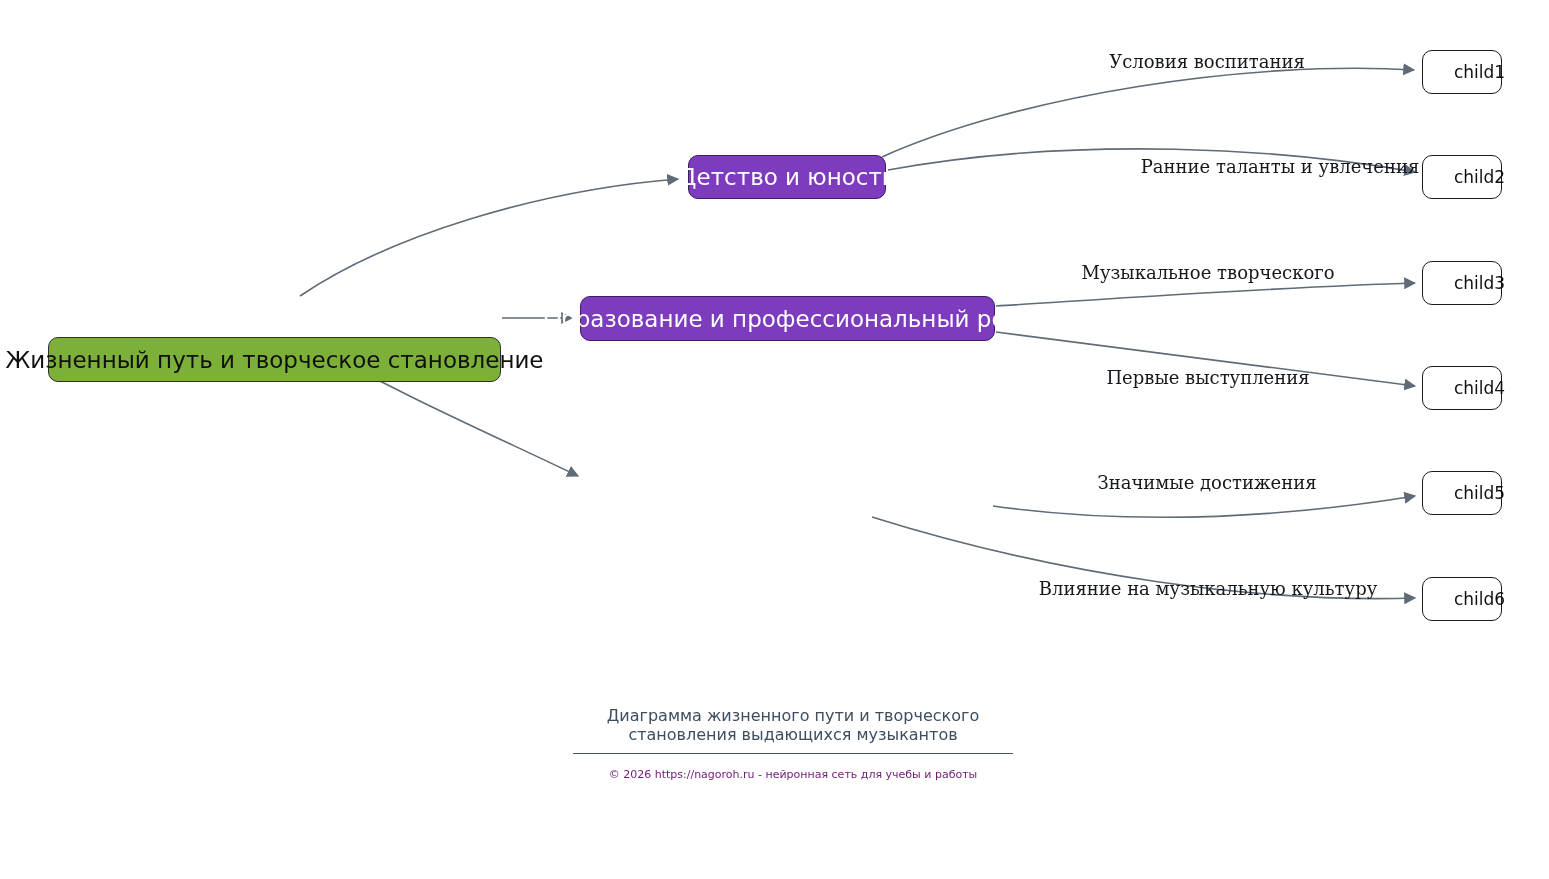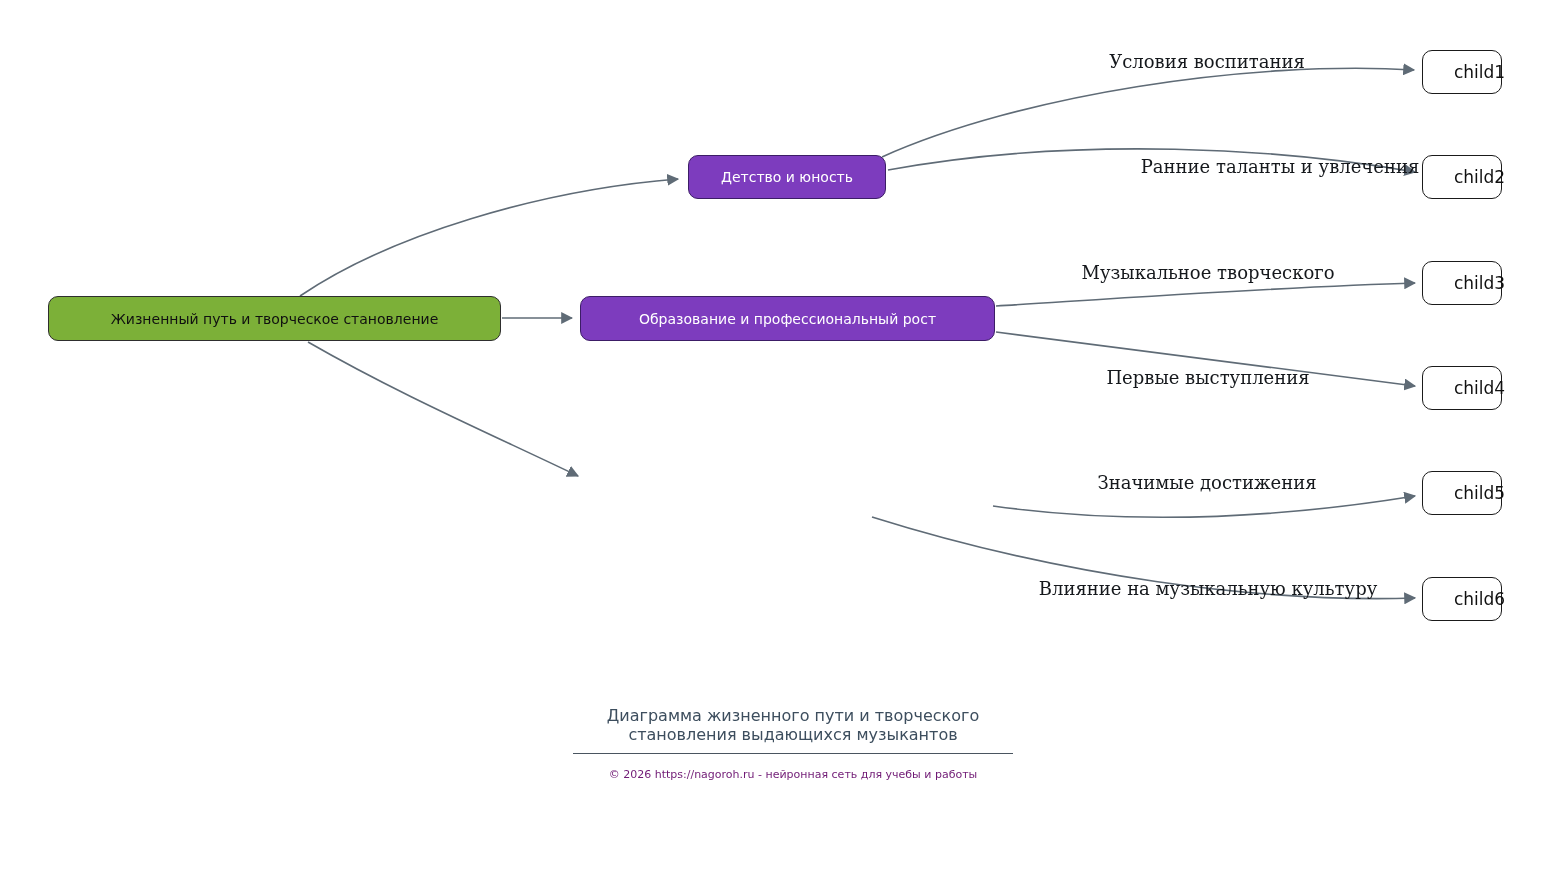--- a/index.html
+++ b/index.html
@@ -11,23 +11,23 @@
     font-family:"DejaVu Sans", sans-serif;
   }
   .edges { position:absolute; left:0; top:0; width:1549px; height:879px; }
 
   .node {
     position:absolute;
     display:flex; align-items:center; justify-content:center;
     border-radius:10px;
     box-sizing:border-box;
     white-space:nowrap;
-    font-size:14px;
+    font-size:23px;
   }
-  .root-node   { background:#7cb038; border:1.5px solid #2e2e2e; color:#101010; }
+  .root-node   { background:#7cb038; border:1.5px solid #2e2e2e; color:#101010;margin-top:41px; }
   .branch-node { background:#7d3cbe; border:1.5px solid #3c1d66; color:#ffffff; }
   .child-node  { background:#ffffff; border:1.5px solid #1a1a1a; color:#101010; font-size:17px;padding-left:35px; }
 
   .edge-label {
     position:absolute;
     transform:translate(-50%,-50%);
     font-family:"DejaVu Serif", serif;
     font-size:18px;
     color:#15181c;
     white-space:nowrap;

